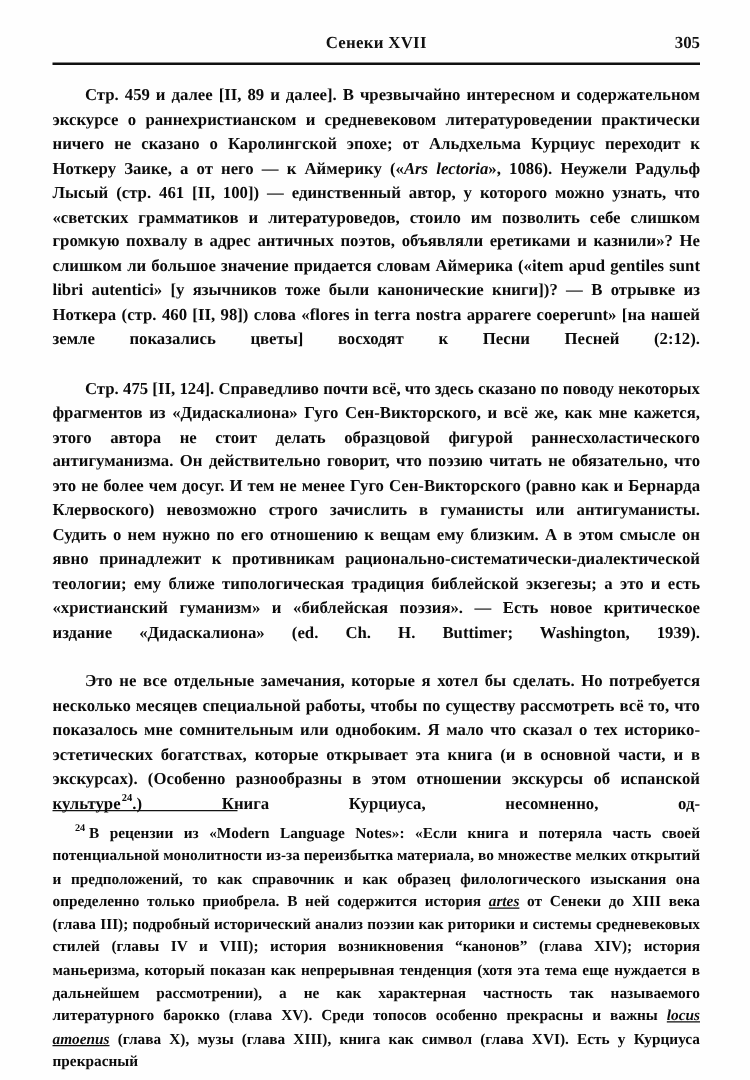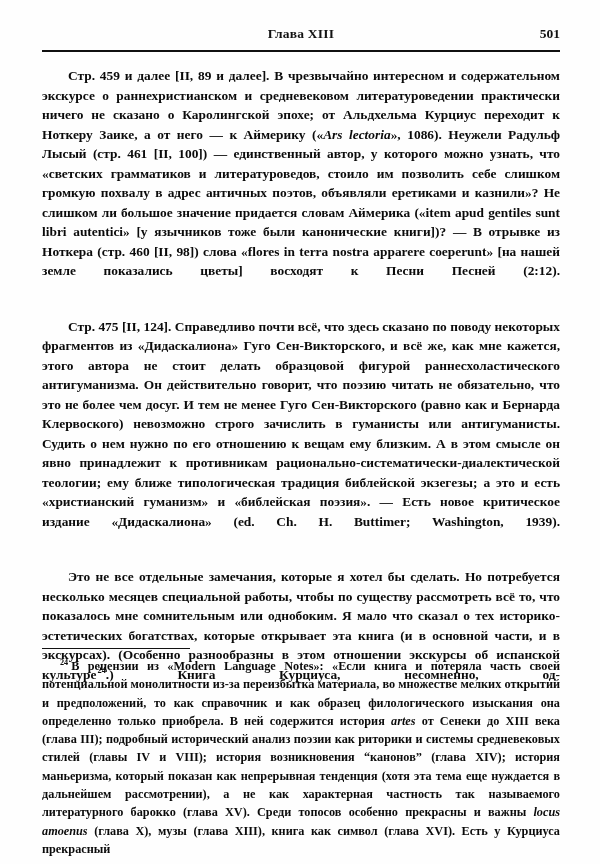--- a/index.html
+++ b/index.html
@@ -73,21 +73,21 @@
     text-align: justify;
     text-justify: inter-word;
     text-indent: 26px;
     color: #0b0b0b;
     font-weight: 600;
     -webkit-font-smoothing: antialiased;
     hyphens: manual;
   }
 
   .body-block p + p {
-    margin-top: 16px;
+    margin-top: 0;
   }
 
   
   .body-block p::after {
     content: "";
     display: inline-block;
     width: 100%;
   }
 
   .lat {
@@ -147,30 +147,31 @@
     font-size: 8.2px;
     vertical-align: super;
     line-height: 0;
     font-weight: 700;
     margin-right: 3px;
   }
 
   .fn-ital {
     font-style: italic;
     font-weight: 600;
+    text-decoration: underline;
   }
 </style>
 </head>
 <body>
 
 <div class="page">
 
   <div class="running-head">
-    <div class="rh-title">Глава XIII</div>
-    <div class="rh-folio">501</div>
+    <div class="rh-title">Сенеки XVII</div>
+    <div class="rh-folio">305</div>
   </div>
 
   <div class="head-rule"></div>
 
   <div class="body-block">
       <p id="para-1"><span>Стр. 459 и далее [II, 89 и далее]. В чрезвычайно интересном и содержательном экскурсе о раннехристианском и средневековом литературоведении практически ничего не сказано о Каролингской эпохе; от Альдхельма Курциус переходит к Ноткеру Заике, а от него — к Аймерику («</span><span class="lat ital">Ars lectoria</span><span>», 1086). Неужели Радульф Лысый (стр. 461 [II, 100]) — единственный автор, у которого можно узнать, что «светских грамматиков и литературоведов, стоило им позволить себе слишком громкую похвалу в адрес античных поэтов, объявляли еретиками и казнили»? Не слишком ли большое значение придается словам Аймерика («</span><span class="lat">item apud gentiles sunt libri autentici</span><span>» [у язычников тоже были канонические книги])? — В отрывке из Ноткера (стр. 460 [II, 98]) слова «</span><span class="lat">flores in terra nostra apparere coeperunt</span><span>» [на нашей земле показались цветы] восходят к Песни Песней (2:12).</span></p>
       <p id="para-2"><span>Стр. 475 [II, 124]. Справедливо почти всё, что здесь сказано по поводу некоторых фрагментов из «Дидаскалиона» Гуго Сен-Викторского, и всё же, как мне кажется, этого автора не стоит делать образцовой фигурой раннесхоластического антигуманизма. Он действительно говорит, что поэзию читать не обязательно, что это не более чем досуг. И тем не менее Гуго Сен-Викторского (равно как и Бернарда Клервоского) невозможно строго зачислить в гуманисты или антигуманисты. Судить о нем нужно по его отношению к вещам ему близким. А в этом смысле он явно принадлежит к противникам рационально-систематически-диалектической теологии; ему ближе типологическая традиция библейской экзегезы; а это и есть «христианский гуманизм» и «библейская поэзия». — Есть новое критическое издание «Дидаскалиона» (</span><span class="lat">ed. Ch. H. Buttimer; Washington, 1939</span><span>).</span></p>
       <p id="para-3"><span>Это не все отдельные замечания, которые я хотел бы сделать. Но потребуется несколько месяцев специальной работы, чтобы по существу рассмотреть всё то, что показалось мне сомнительным или однобоким. Я мало что сказал о тех историко-эстетических богатствах, которые открывает эта книга (и в основной части, и в экскурсах). (Особенно разнообразны в этом отношении экскурсы об испанской культуре</span><sup class="fnref">24</sup><span>.) Книга Курциуса, несомненно, од-</span></p>
     </div>
 

